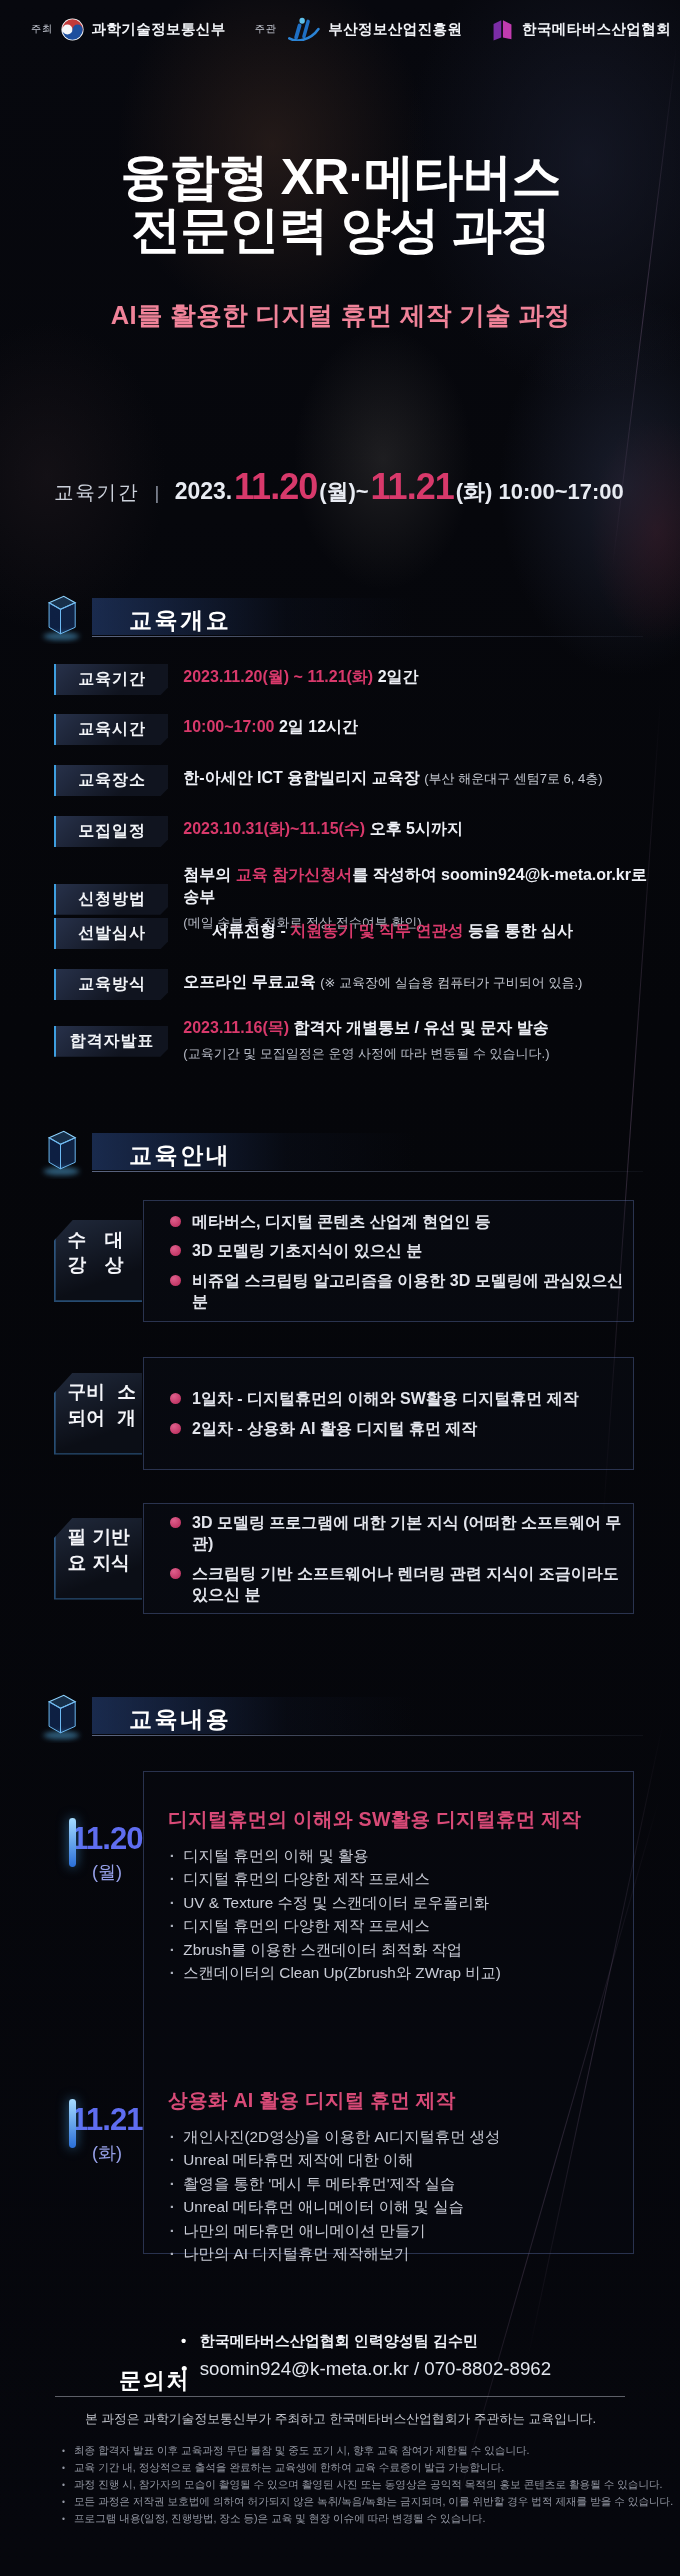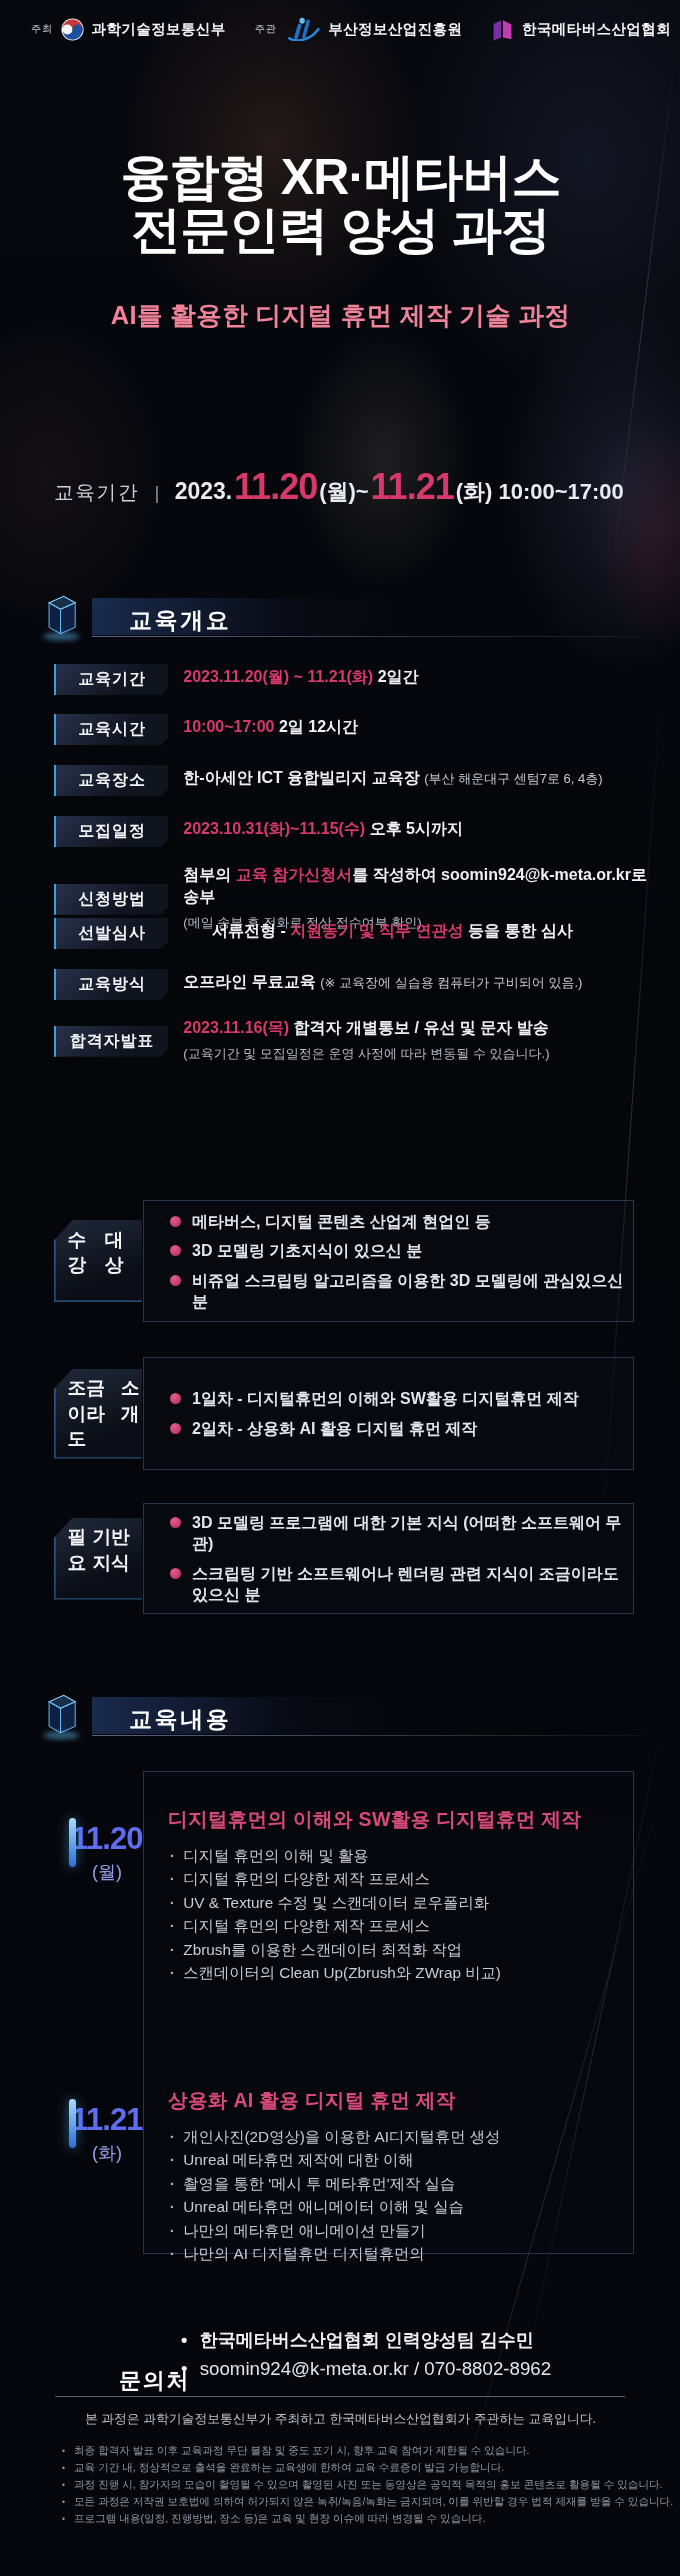--- a/index.html
+++ b/index.html
@@ -89,21 +89,21 @@
   .day-title{margin:14px 0 11px 0;font-size:19.6px;font-weight:800;color:#d84a77;letter-spacing:0.3px;}
   .day-body ul{margin:0;padding:0;list-style:none;}
   .day-body li{position:relative;padding-left:15.3px;font-size:15.3px;line-height:23.4px;color:#c9ccd6;}
   .day-body li::before{content:"·";position:absolute;left:1.7px;color:#aeb2be;font-weight:700;}
   
   .contact{position:absolute;top:2328px;left:0;width:681px;}
   .c-label{position:absolute;left:119px;top:1.7px;font-size:22px;font-weight:800;color:#fff;letter-spacing:1.7px;margin-top:36px;}
   .contact ul{position:absolute;left:181px;top:0;margin:0;padding:0;list-style:none;}
   .contact li{position:relative;padding-left:18.7px;color:#eef0f6;}
   .contact li::before{content:"•";position:absolute;left:0;color:#fff;}
-  .contact li.c1{font-size:18px;font-weight:600;line-height:25.5px;}
+  .contact li.c1{font-size:15px;font-weight:600;line-height:25.5px;}
   .contact li.c2{font-size:18.7px;font-weight:400;line-height:29px;color:#e2e6ee;}
   
   .divider{position:absolute;top:2396px;left:55px;width:570px;height:0.9px;background:rgba(200,205,215,.45);}
   .notice{position:absolute;top:2411px;left:0;width:100%;text-align:center;font-size:12.8px;color:#c3c6ce;}
   .notes{position:absolute;top:2442px;left:62px;margin:0;padding:0;list-style:none;}
   .notes li{position:relative;padding-left:12px;font-size:10.6px;line-height:17px;color:#9498a4;}
   .notes li::before{content:"•";position:absolute;left:0;font-size:8.5px;top:0.9px;color:#9498a4;}
 </style>
 </head>
 <body>
@@ -208,20 +208,33 @@
   </div>
   <div class="ov-row" style="top:969px;">
     <div class="ov-label">교육방식</div>
     <div class="ov-text"><span class="t-pre">오프라인 무료교육 </span><span class="t-accent"></span><span class="t-post"></span><span class="t-note">(※ 교육장에 실습용 컴퓨터가 구비되어 있음.)</span><div class="t-sub"></div></div>
   </div>
   <div class="ov-row" style="top:1017px;">
     <div class="ov-label">합격자발표</div>
     <div class="ov-text"><span class="t-pre"></span><span class="t-accent">2023.11.16(목)</span><span class="t-post"> 합격자 개별통보 / 유선 및 문자 발송</span><span class="t-note"></span><div class="t-sub">(교육기간 및 모집일정은 운영 사정에 따라 변동될 수 있습니다.)</div></div>
   </div>
 
+  <div class="sec-head" style="top:1126px;">
+    <span class="cube">
+      <svg width="49" height="53" viewBox="0 0 60 64">
+          <ellipse cx="31" cy="55" rx="22" ry="5" fill="rgba(95,195,255,.45)" filter="url(#bl)"></ellipse>
+          <path d="M16,14 L34,6 L48,14 L30,22 Z" fill="rgba(70,150,235,.28)" stroke="#8fd4ff" stroke-width="1.4"></path>
+          <path d="M16,14 L30,22 L30,52 L16,44 Z" fill="rgba(25,70,150,.40)" stroke="#6db9f2" stroke-width="1.2"></path>
+          <path d="M48,14 L30,22 L30,52 L48,44 Z" fill="rgba(40,100,200,.30)" stroke="#6db9f2" stroke-width="1.2"></path>
+        </svg>
+    </span>
+    <div class="sec-bar">
+      <h2>교육안내</h2>
+    </div>
+  </div>
 
   <div class="g-row" style="top:1200px;height:122px;">
     <div class="g-box">
       <ul>
         <li>메타버스, 디지털 콘텐츠 산업계 현업인 등</li>
         <li>3D 모델링 기초지식이 있으신 분</li>
         <li>비쥬얼 스크립팅 알고리즘을 이용한 3D 모델링에 관심있으신 분</li>
       </ul>
     </div>
     <div class="g-label">
@@ -230,21 +243,21 @@
       </div>
   </div>
   <div class="g-row" style="top:1357px;height:113px;">
     <div class="g-box">
       <ul>
         <li>1일차 - 디지털휴먼의 이해와 SW활용 디지털휴먼 제작</li>
         <li>2일차 - 상용화 AI 활용 디지털 휴먼 제작</li>
       </ul>
     </div>
     <div class="g-label">
-        <span>조금이라도</span>
+        <span>구비되어</span>
         <span>소개</span>
       </div>
   </div>
   <div class="g-row" style="top:1503px;height:111px;">
     <div class="g-box">
       <ul>
         <li>3D 모델링 프로그램에 대한 기본 지식 (어떠한 소프트웨어 무관)</li>
         <li>스크립팅 기반 소프트웨어나 렌더링 관련 지식이 조금이라도 있으신 분</li>
       </ul>
     </div>
@@ -297,21 +310,21 @@
         <div class="d-wd">(화)</div>
       </div>
       <div class="day-body">
         <h3 class="day-title">상용화 AI 활용 디지털 휴먼 제작</h3>
         <ul>
           <li>개인사진(2D영상)을 이용한 AI디지털휴먼 생성</li>
           <li>Unreal 메타휴먼 제작에 대한 이해</li>
           <li>촬영을 통한 '메시 투 메타휴먼'제작 실습</li>
           <li>Unreal 메타휴먼 애니메이터 이해 및 실습</li>
           <li>나만의 메타휴먼 애니메이션 만들기</li>
-          <li>나만의 AI 디지털휴먼 디지털휴먼의</li>
+          <li>나만의 AI 디지털휴먼 제작해보기</li>
         </ul>
       </div>
     </div>
   </div>
 
   <div class="contact">
     <div class="c-label">문의처</div>
     <ul>
       <li class="c1">한국메타버스산업협회 인력양성팀 김수민</li>
       <li class="c2">soomin924@k-meta.or.kr / 070-8802-8962</li>

